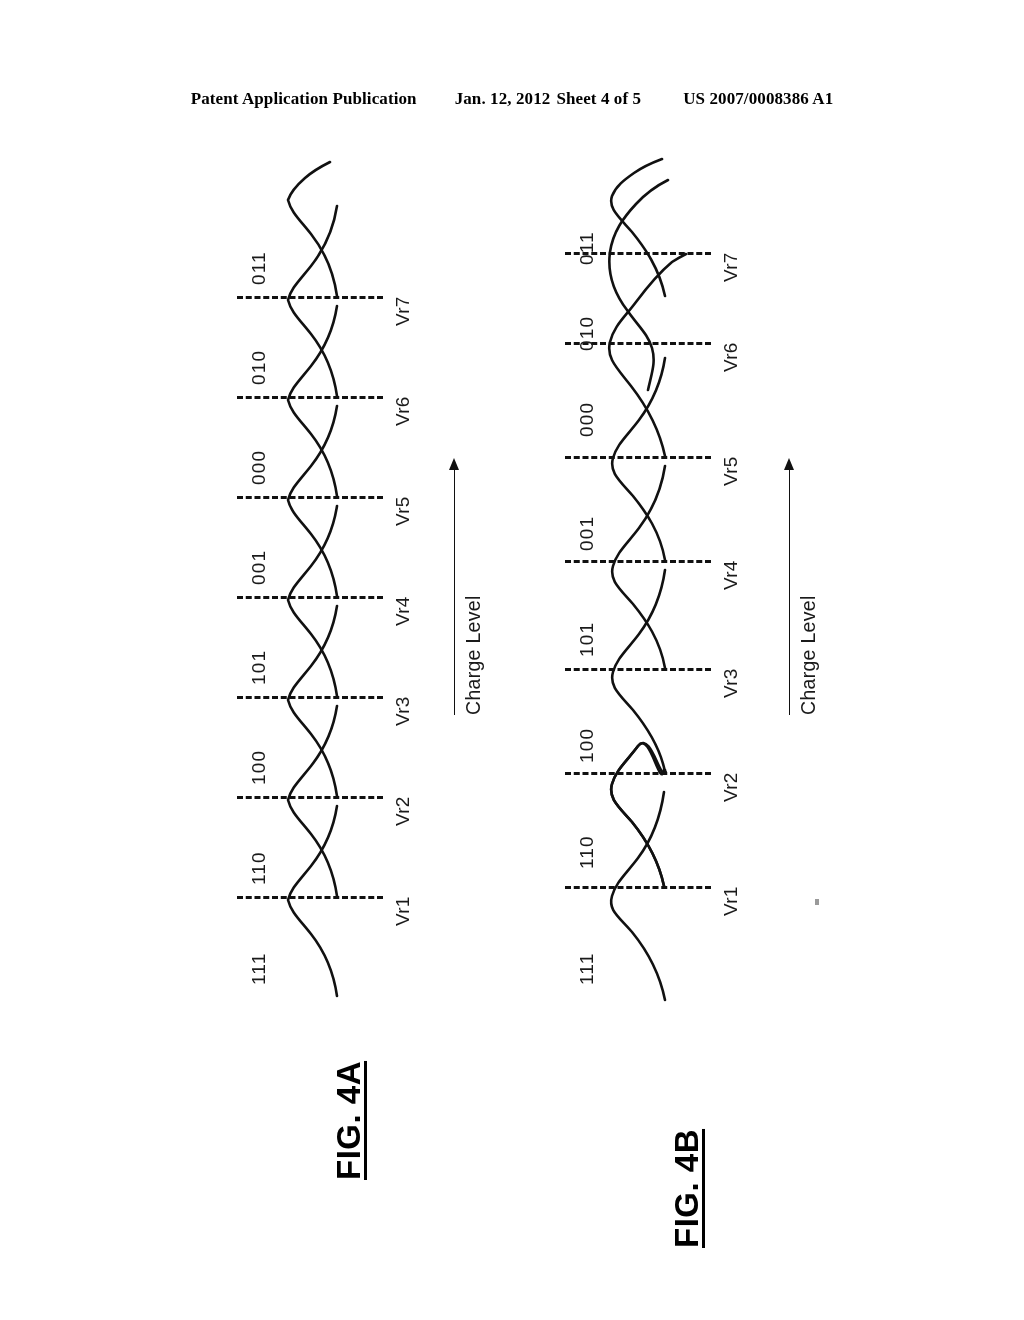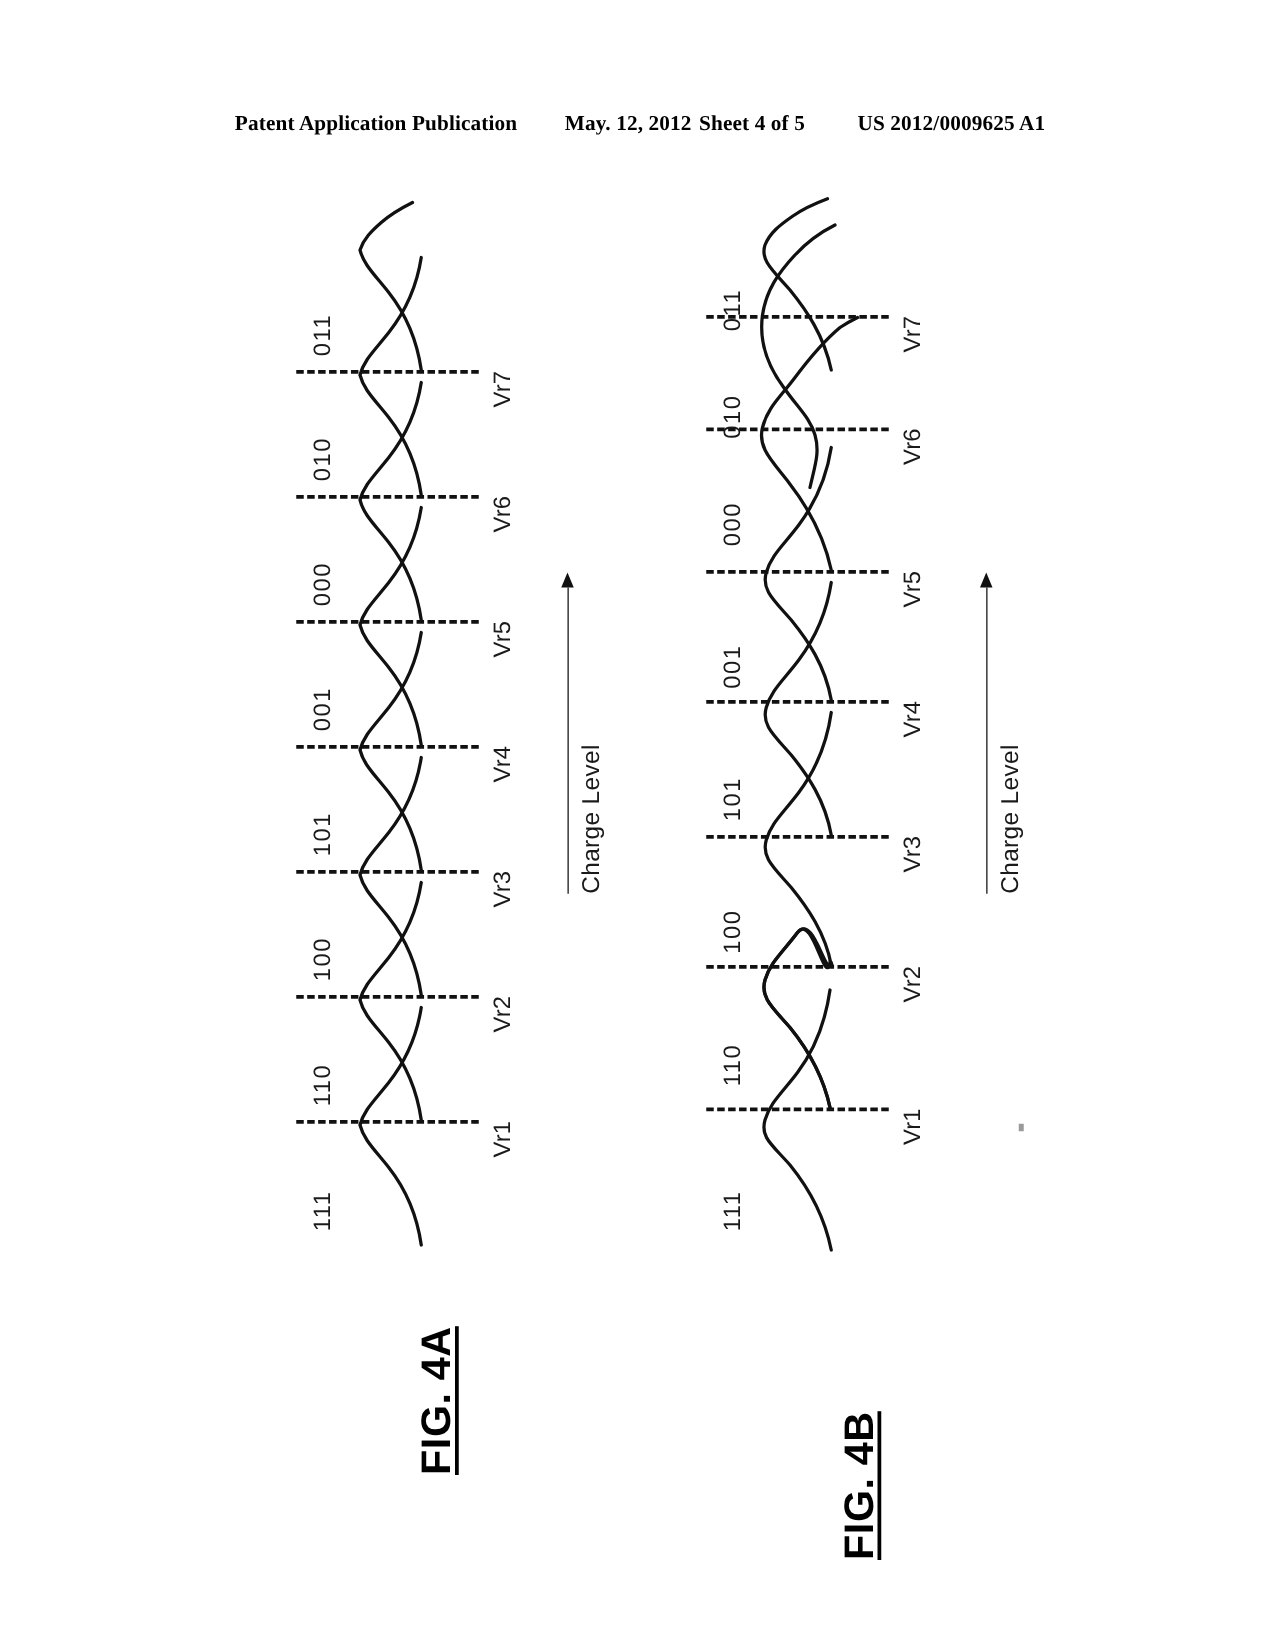--- a/index.html
+++ b/index.html
@@ -124,23 +124,23 @@
   }
 
   svg.curves { position: absolute; left: 0; top: 0; overflow: visible; }
   svg.curves path { fill: none; stroke: #111111; stroke-width: 2.6; stroke-linecap: round; }
 </style>
 </head>
 <body>
 
 <div id="page-header">
   <span class="hdr-pub">Patent Application Publication</span>
-  <span class="hdr-date">May. 12, 2012</span>
+  <span class="hdr-date">Jan. 12, 2012</span>
   <span class="hdr-sheet">Sheet 4 of 5</span>
-  <span class="hdr-num">US 2012/0009625 A1</span>
+  <span class="hdr-num">US 2007/0008386 A1</span>
 </div>
 
 <div class="figure" id="fig-4a" style="left:0; top:0; width:500px; height:1320px;">
 
   <div class="fig-canvas">
 
     <svg class="curves" width="500" height="1320">
 
       <path d="M337,996 C333,968 322,948 311,934 C300,920 291,912 288,900 C291,888 300,880 311,866 C322,852 333,832 337,806"></path>
       <path d="M337,896 C333,868 322,848 311,834 C300,820 291,812 288,800 C291,788 300,780 311,766 C322,752 333,732 337,706"></path>

